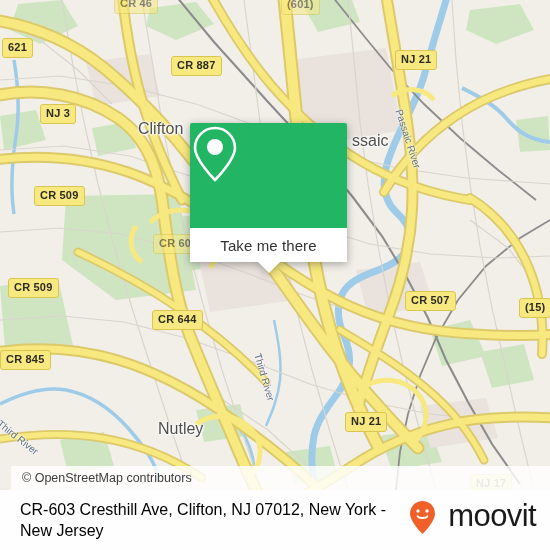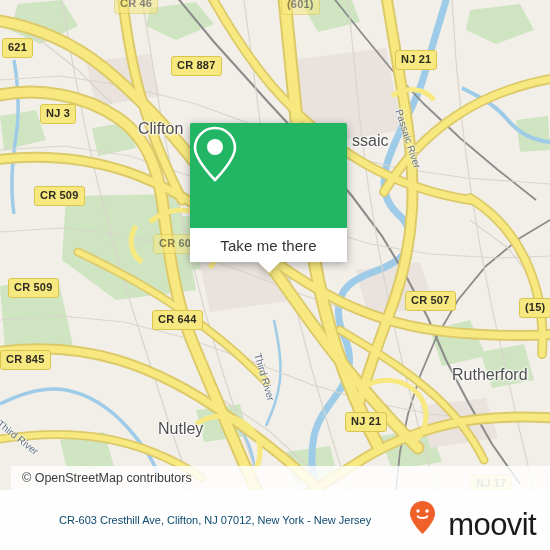--- a/index.html
+++ b/index.html
@@ -37,22 +37,22 @@
 
   
   .attrib{position:absolute;left:11px;top:466px;width:550px;height:24px;
           background:rgba(255,255,255,.82);display:flex;align-items:center;}
   .attrib span{font-size:12.5px;color:#3c3c3c;padding-left:11px;}
 
   
   .footer{position:absolute;left:0;top:490px;width:550px;height:60px;
           background:rgba(255,255,255,.93);display:flex;align-items:center;
           justify-content:space-between;box-sizing:border-box;padding:0 14px 0 20px;}
-  .footer-title{font-size:11px;color:#0c4a6e;line-height:1.32;max-width:400px;font-weight:normal;margin-left:39px;}
-  .brand{display:flex;align-items:flex-end;gap:12px;}
+  .footer-title{font-size:16px;color:#000000;line-height:1.32;max-width:400px;font-weight:normal;}
+  .brand{display:flex;align-items:flex-start;gap:12px;}
   .brand-word{font-size:31px;color:#1a1a1a;letter-spacing:-.6px;line-height:1;}
 </style>
 </head>
 <body>
 
 <div id="app">
 
   <div class="map">
     <svg width="550" height="490">
 
@@ -151,21 +151,20 @@
         <path d="M150,222 C166,208 188,206 204,218 C220,230 222,252 210,268"></path>
         <path d="M196,424 C214,412 238,414 252,430 C264,444 262,464 250,476"></path>
         <path d="M362,388 C380,376 404,378 418,394 C430,408 428,428 416,440"></path>
         <path d="M136,226 C128,238 130,254 142,262"></path>
         <path d="M392,96 C406,86 424,88 434,100"></path>
       </g>
     </svg>
 
     <div class="place city" style="left:138px;top:120px">Clifton</div>
     <div class="place city" style="left:352px;top:132px">ssaic</div>
-    <div class="place city" style="left:452px;top:366px">Rutherford</div>
     <div class="place city" style="left:158px;top:420px">Nutley</div>
 
     <div class="water-label" style="left:404px;top:108px;transform:rotate(72deg);transform-origin:left top">Passaic River</div>
     <div class="water-label" style="left:263px;top:352px;transform:rotate(74deg);transform-origin:left top">Third River</div>
     <div class="water-label" style="left:2px;top:418px;transform:rotate(38deg);transform-origin:left top">Third River</div>
 
     <div class="shield pale" style="left:114px;top:-6px">CR 46</div>
     <div class="shield pale" style="left:281px;top:-5px">(601)</div>
     <div class="shield" style="left:2px;top:38px">621</div>
     <div class="shield" style="left:171px;top:56px">CR 887</div>

